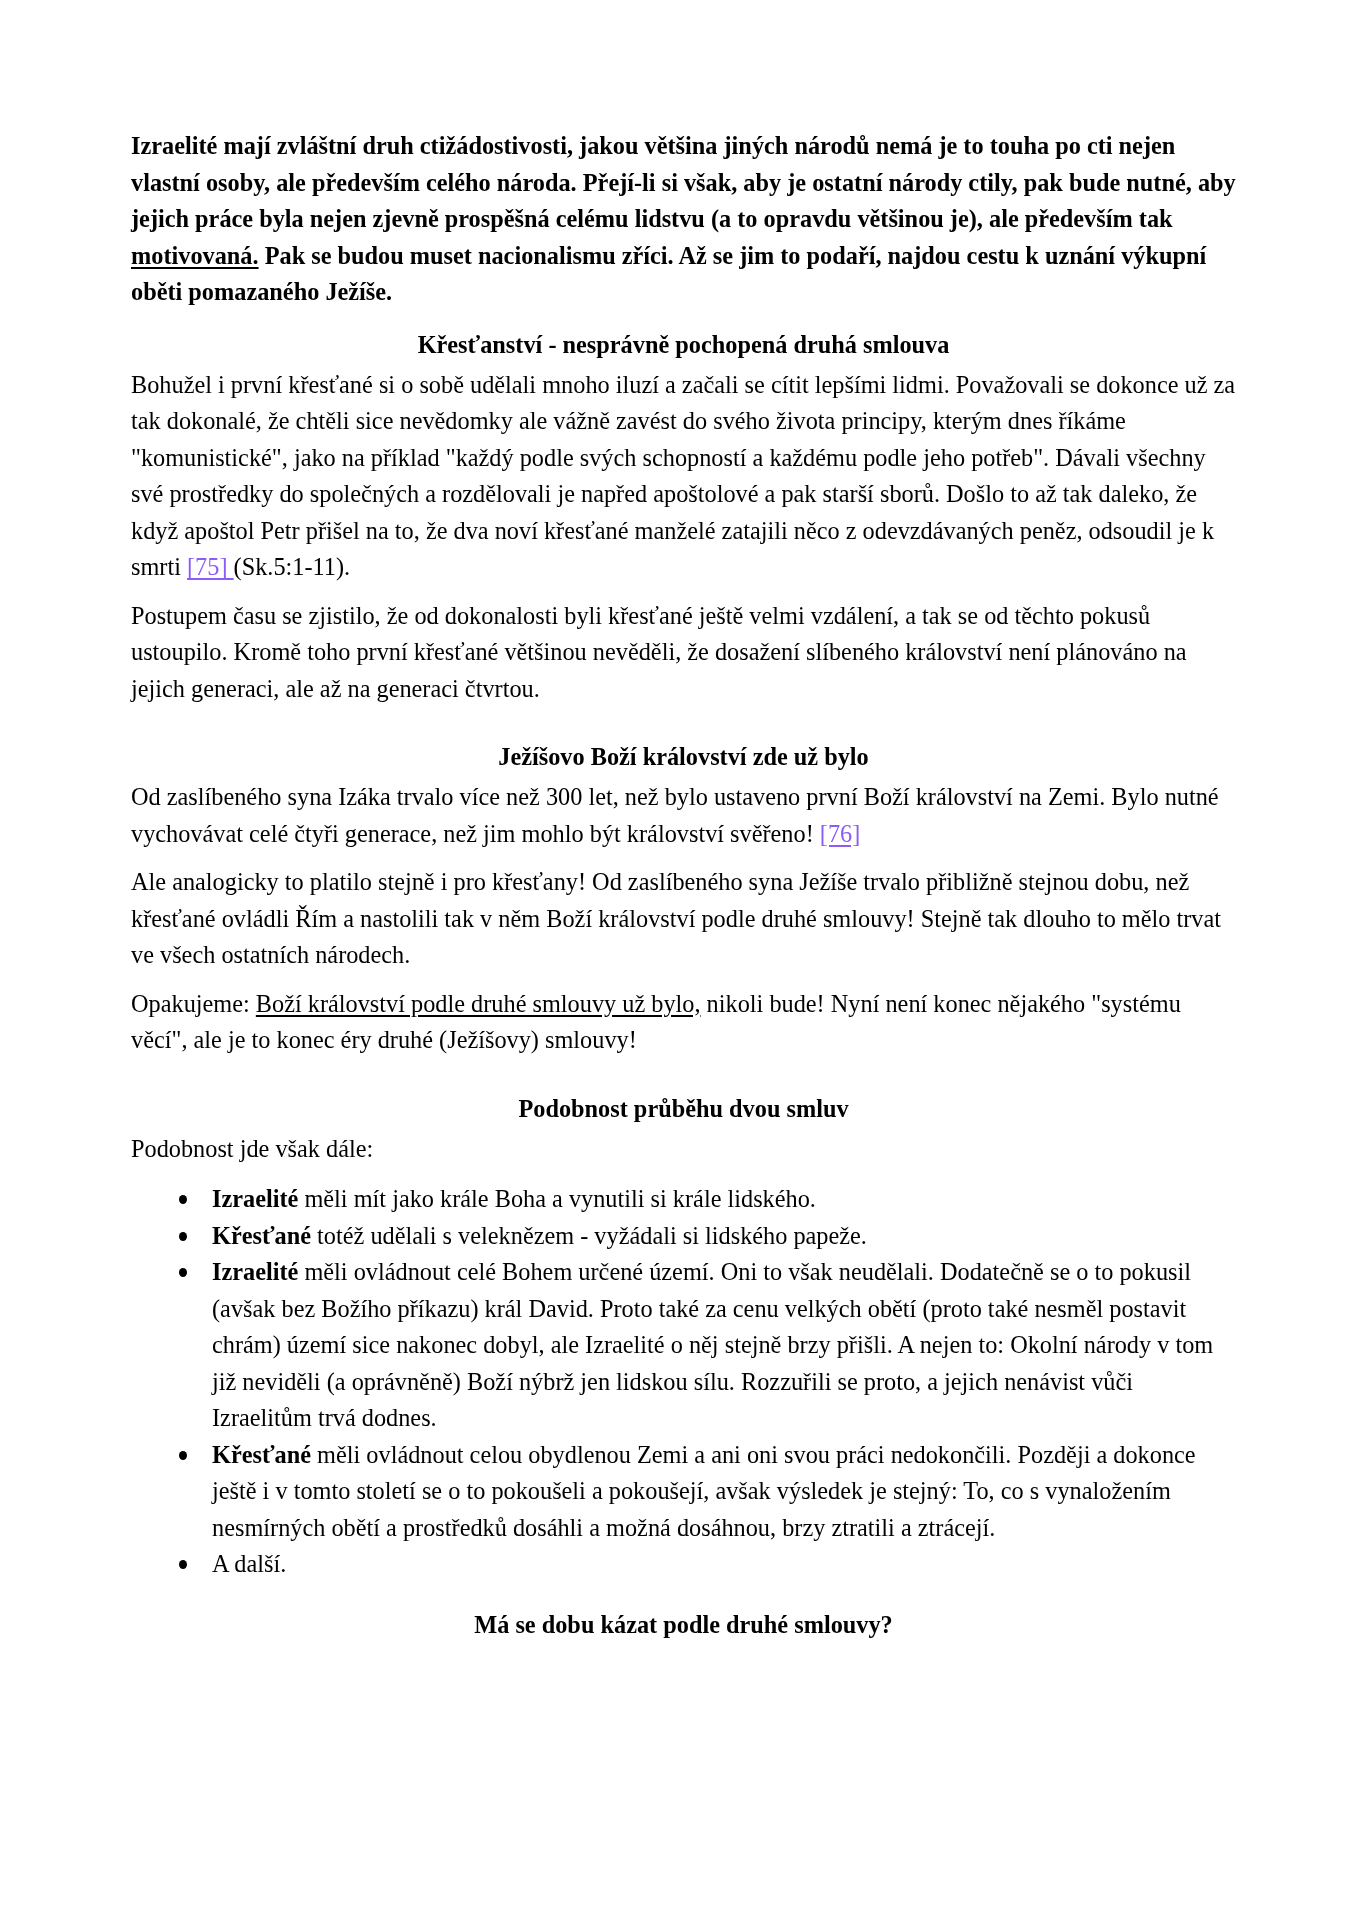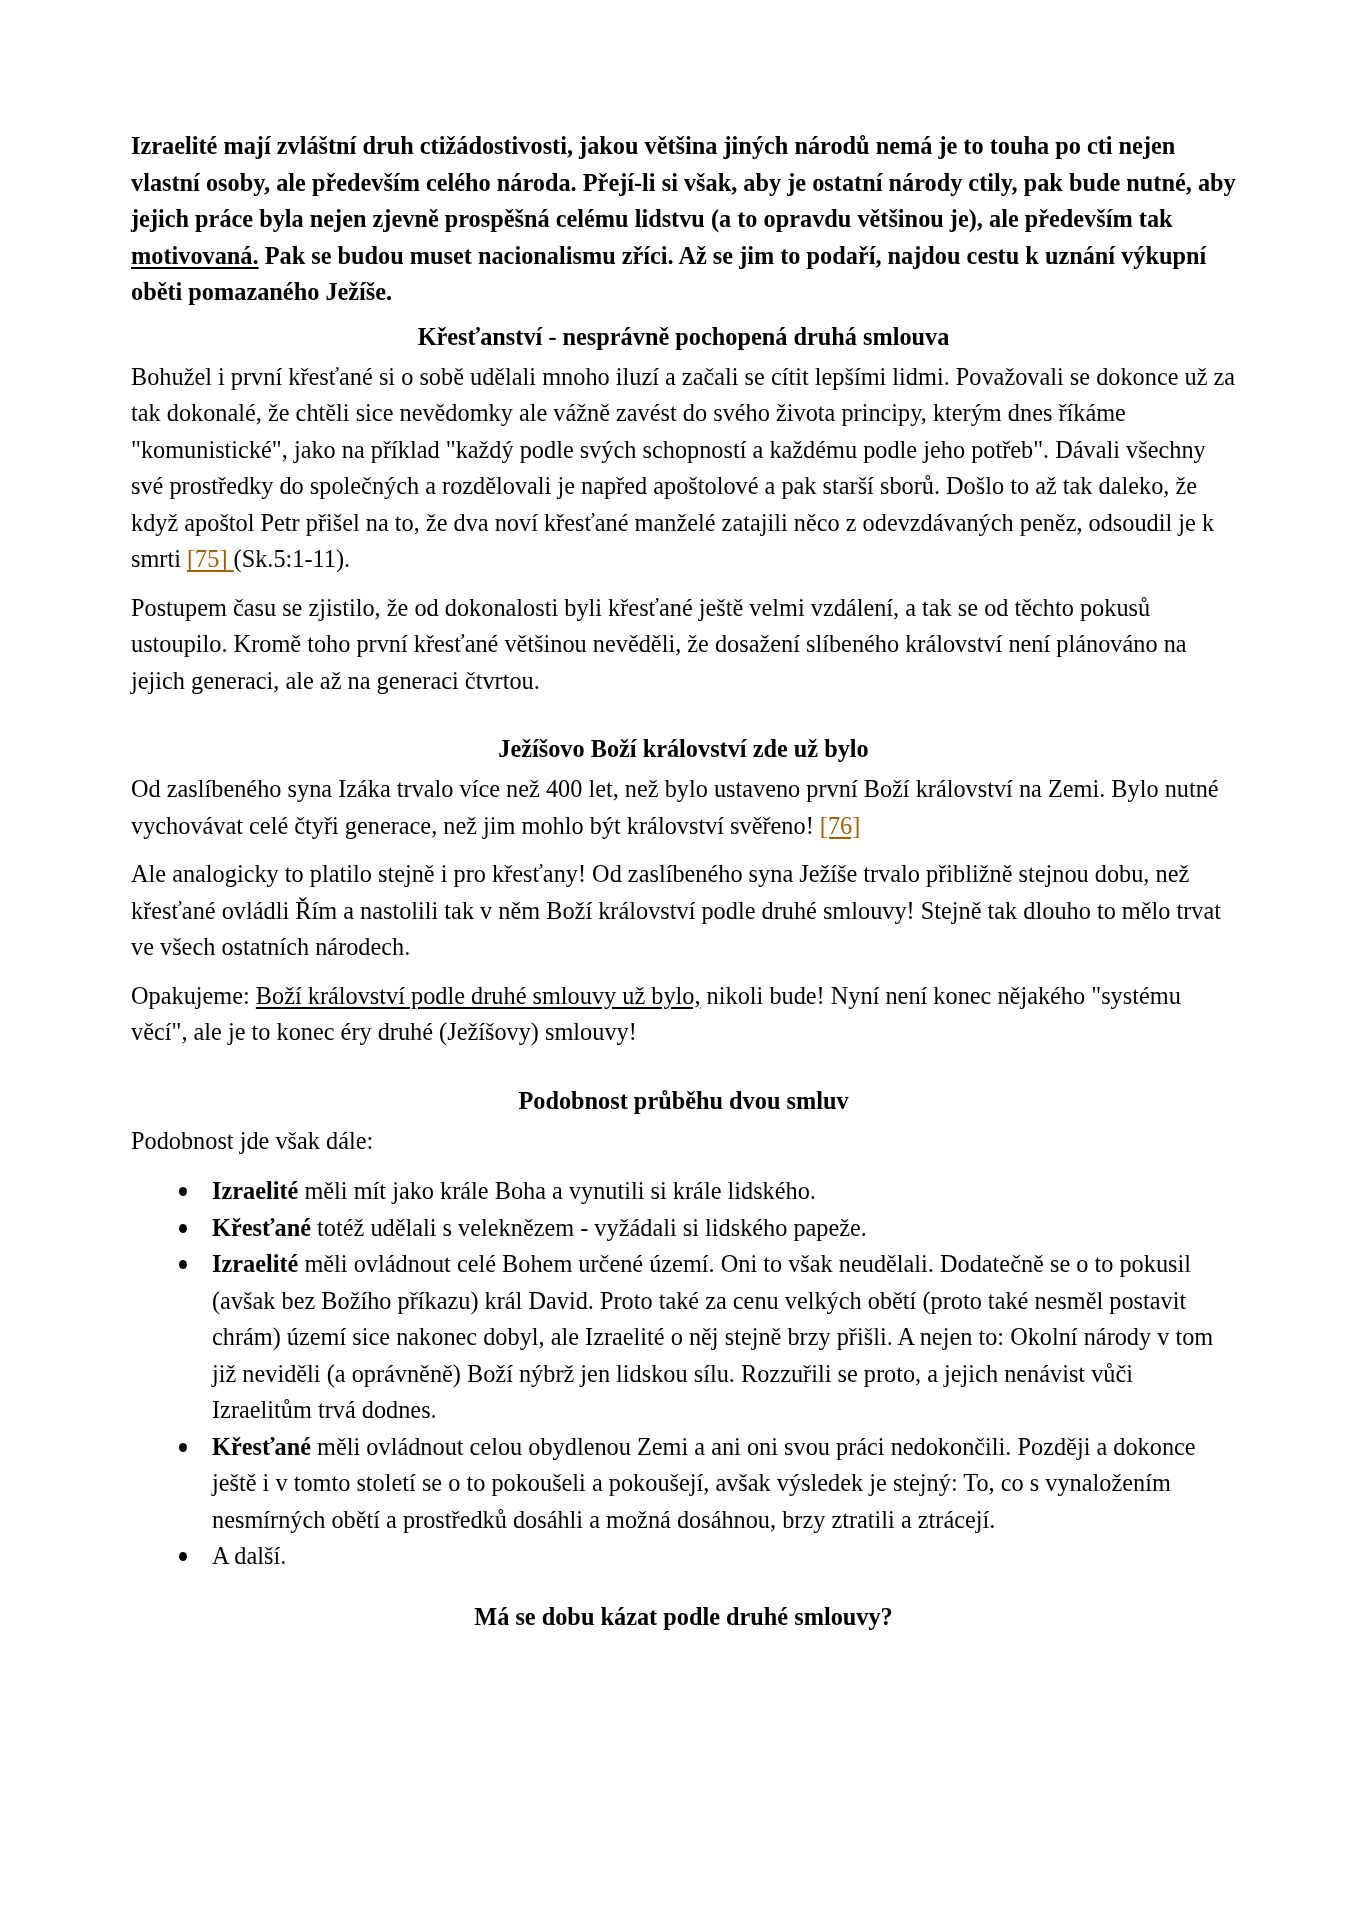--- a/index.html
+++ b/index.html
@@ -13,31 +13,31 @@
     }
     .page {
       position: absolute;
       left: 131px;
       top: 128px;
       width: 1105px;
       font-size: 24.3px;
       line-height: 36.5px;
     }
     p { margin: 0 0 12px 0; }
-    .intro { font-weight: bold; margin-bottom: 8px; }
+    .intro { font-weight: bold; margin-bottom: 16px; }
     h2 {
       font-size: 24.3px;
       font-weight: bold;
       text-align: center;
       margin: 0 0 4px 0;
       line-height: 36px;
     }
     .gap-before { margin-top: 32px; }
     .u { text-decoration: underline; text-underline-offset: 3px; }
-    a.ref { color: #a16207; text-decoration: underline; text-underline-offset: 3px; }
+    a.ref { color: #8b5cf6; text-decoration: underline; text-underline-offset: 3px; }
     ul { margin: 14px 0 24px 0; padding-left: 81px; list-style: none; }
     li { position: relative; line-height: 36.5px; }
     li::before {
       content: "";
       position: absolute;
       left: -33px;
       top: 14px;
       width: 8px;
       height: 9px;
       border-radius: 50%;
@@ -50,21 +50,21 @@
 
 <div class="page">
 
   <p class="intro"><span>Izraelité mají zvláštní druh ctižádostivosti, jakou většina jiných národů nemá je to touha po cti nejen vlastní osoby, ale především celého národa. Přejí-li si však, aby je ostatní národy ctily, pak bude nutné, aby jejich práce byla nejen zjevně prospěšná celému lidstvu (a to opravdu většinou je), ale především tak </span><span class="u">motivovaná.</span><span> Pak se budou muset nacionalismu zříci. Až se jim to podaří, najdou cestu k uznání výkupní oběti pomazaného Ježíše.</span></p>
 
   <h2>Křesťanství - nesprávně pochopená druhá smlouva</h2>
   <p><span>Bohužel i první křesťané si o sobě udělali mnoho iluzí a začali se cítit lepšími lidmi. Považovali se dokonce už za tak dokonalé, že chtěli sice nevědomky ale vážně zavést do svého života principy, kterým dnes říkáme "komunistické", jako na příklad "každý podle svých schopností a každému podle jeho potřeb". Dávali všechny své prostředky do společných a rozdělovali je napřed apoštolové a pak starší sborů. Došlo to až tak daleko, že když apoštol Petr přišel na to, že dva noví křesťané manželé zatajili něco z odevzdávaných peněz, odsoudil je k smrti </span><a class="ref" href="#">[75] </a><span>(Sk.5:1-11).</span></p>
   <p>Postupem času se zjistilo, že od dokonalosti byli křesťané ještě velmi vzdálení, a tak se od těchto pokusů ustoupilo. Kromě toho první křesťané většinou nevěděli, že dosažení slíbeného království není plánováno na jejich generaci, ale až na generaci čtvrtou.</p>
 
   <h2 class="gap-before">Ježíšovo Boží království zde už bylo</h2>
-  <p><span>Od zaslíbeného syna Izáka trvalo více než 400 let, než bylo ustaveno první Boží království na Zemi. Bylo nutné vychovávat celé čtyři generace, než jim mohlo být království svěřeno! </span><a class="ref" href="#">[76]</a></p>
+  <p><span>Od zaslíbeného syna Izáka trvalo více než 300 let, než bylo ustaveno první Boží království na Zemi. Bylo nutné vychovávat celé čtyři generace, než jim mohlo být království svěřeno! </span><a class="ref" href="#">[76]</a></p>
   <p>Ale analogicky to platilo stejně i pro křesťany! Od zaslíbeného syna Ježíše trvalo přibližně stejnou dobu, než křesťané ovládli Řím a nastolili tak v něm Boží království podle druhé smlouvy! Stejně tak dlouho to mělo trvat ve všech ostatních národech.</p>
   <p><span>Opakujeme: </span><span class="u">Boží království podle druhé smlouvy už bylo,</span><span> nikoli bude! Nyní není konec nějakého "systému věcí", ale je to konec éry druhé (Ježíšovy) smlouvy!</span></p>
 
   <h2 class="gap-before">Podobnost průběhu dvou smluv</h2>
   <p>Podobnost jde však dále:</p>
   <ul>
     <li><b>Izraelité</b><span> měli mít jako krále Boha a vynutili si krále lidského.</span></li>
     <li><b>Křesťané</b><span> totéž udělali s veleknězem - vyžádali si lidského papeže.</span></li>
     <li><b>Izraelité</b><span> měli ovládnout celé Bohem určené území. Oni to však neudělali. Dodatečně se o to pokusil (avšak bez Božího příkazu) král David. Proto také za cenu velkých obětí (proto také nesměl postavit chrám) území sice nakonec dobyl, ale Izraelité o něj stejně brzy přišli. A nejen to: Okolní národy v tom již neviděli (a oprávněně) Boží nýbrž jen lidskou sílu. Rozzuřili se proto, a jejich nenávist vůči Izraelitům trvá dodnes.</span></li>
     <li><b>Křesťané</b><span> měli ovládnout celou obydlenou Zemi a ani oni svou práci nedokončili. Později a dokonce ještě i v tomto století se o to pokoušeli a pokoušejí, avšak výsledek je stejný: To, co s vynaložením nesmírných obětí a prostředků dosáhli a možná dosáhnou, brzy ztratili a ztrácejí.</span></li>

